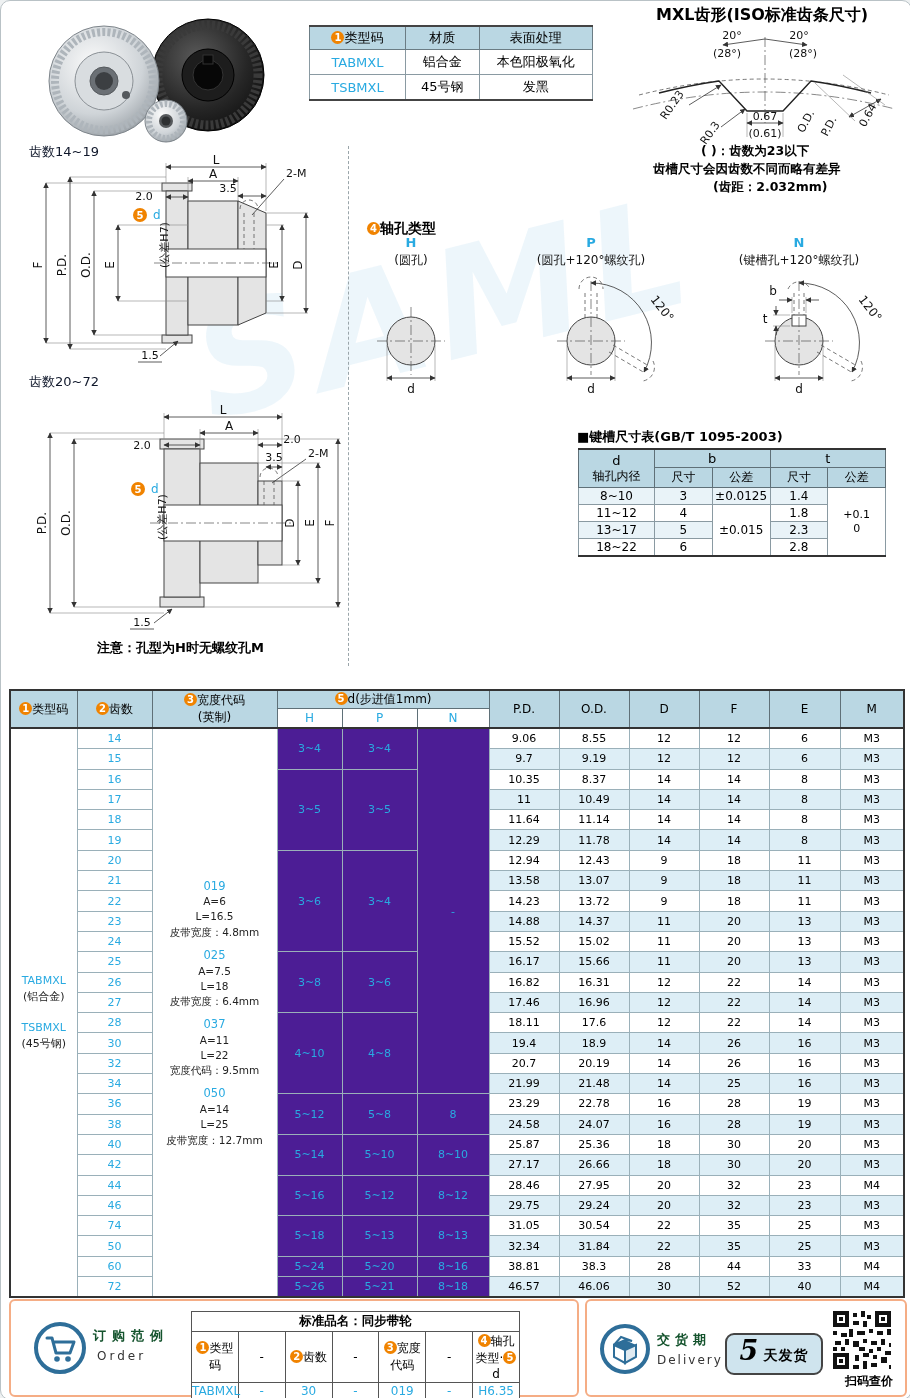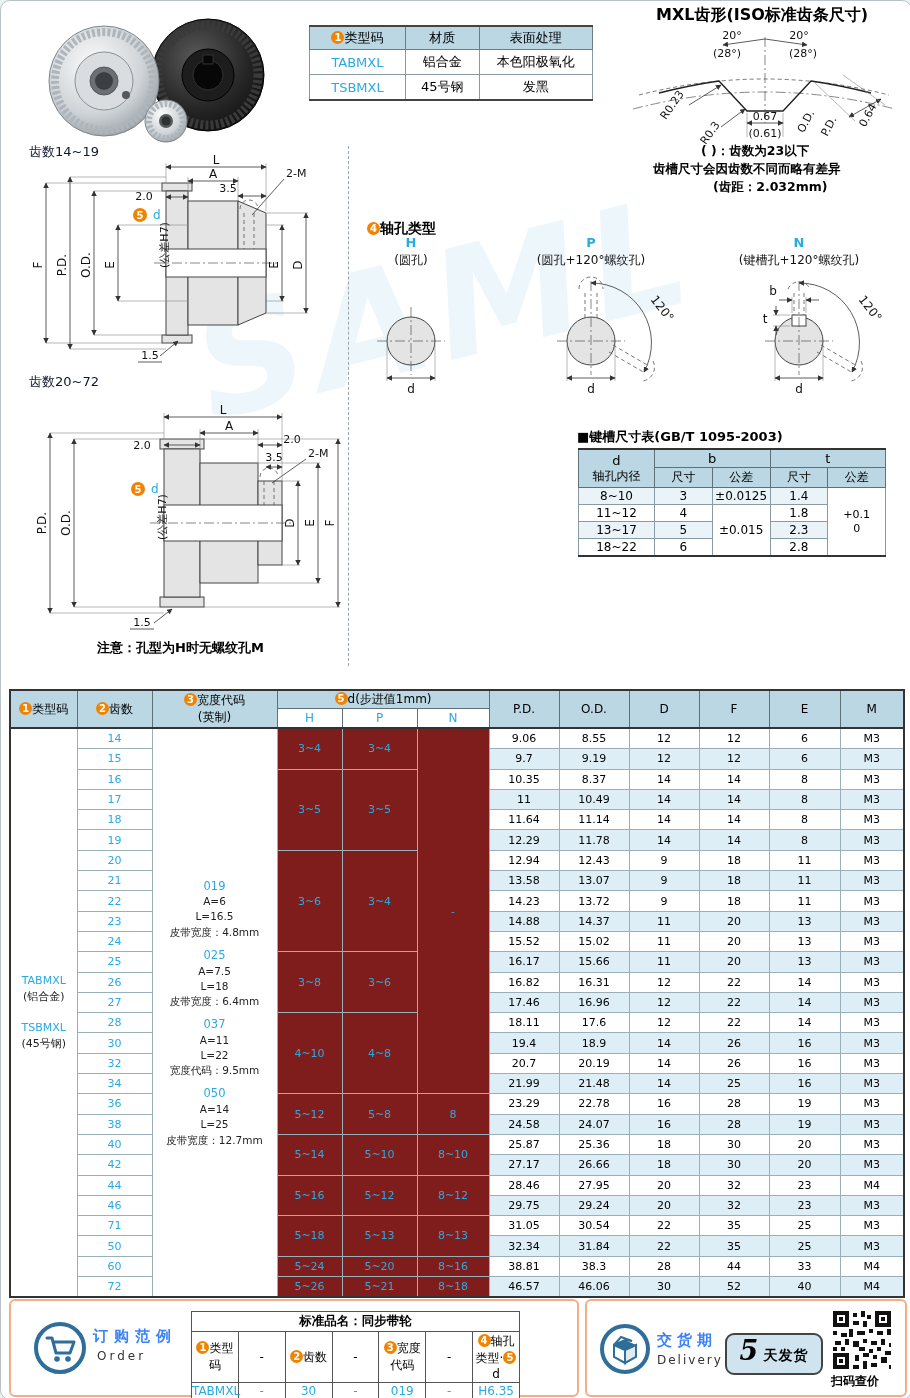--- a/index.html
+++ b/index.html
@@ -22,30 +22,30 @@
   #keyTable .shade{background:#e9f3f8;}
   #keyTable{border-top:2px solid #333;border-bottom:2px solid #333;}
   
   #mainTable{position:absolute;left:8px;top:688px;width:894px;table-layout:fixed;border-collapse:collapse;font-size:11px;border:2px solid #333;z-index:2;}
   #mainTable th{background:#bad7e3;font-weight:normal;border:1px solid #5f7078;font-size:12px;padding:0;}
   #mainTable th.sub{background:#fff;color:#29aae1;height:18px;}
   #mainTable thead{border-bottom:2px solid #333;}
   #mainTable td{border:1px solid #9ab0b9;text-align:center;height:19.3px;padding:0;background:#fff;line-height:1;}
   #mainTable td.alt{background:#ddeef6;}
   #mainTable td.teeth{color:#29aae1;}
-  #mainTable td.hpn{color:#29aae1;background:#7f1d1d;}
+  #mainTable td.hpn{color:#29aae1;background:#4c1d95;}
   #mainTable td.bigcell{background:#fff;vertical-align:middle;}
   .wblock{margin:7px 0;line-height:1.45;font-size:10.5px;color:#222;}
   .wblock .code{color:#29aae1;font-size:11.5px;}
   .typelines{line-height:1.5;font-size:11px;color:#222;}
   
   .obox{position:absolute;border:2px solid #f5ad85;border-radius:6px;background:#fff;}
   #orderTable{border-collapse:collapse;font-size:12px;table-layout:fixed;}
   #orderTable td{border:1px solid #555;text-align:center;padding:1px 0;background:#fff;}
-  .spacedzh{font-size:15px;font-weight:bold;letter-spacing:6px;color:#3b82f6;text-align:right;}
+  .spacedzh{font-size:13px;font-weight:bold;letter-spacing:6px;color:#14532d;text-align:right;}
   .spaceden{font-size:12px;letter-spacing:3px;color:#333;}
   .note-small{font-size:11px;color:#222;}
   .dimtitle{font-size:13px;color:#0f172a;}
   svg text{font-family:"DejaVu Sans","Liberation Sans",sans-serif;}
   .dt{font-size:11px;fill:#111;}
   .dtb{font-size:12px;fill:#111;}
   .shape{fill:#e4e4e4;stroke:#444;stroke-width:1;}
   .whiteface{fill:#fff;stroke:#444;stroke-width:1;}
   .dim{stroke:#333;stroke-width:0.8;fill:none;}
   .ext{stroke:#888;stroke-width:0.6;}
@@ -678,21 +678,21 @@
         <tr>
           <td class="teeth">46</td>
           <td class="alt">29.75</td>
           <td class="alt">29.24</td>
           <td class="alt">20</td>
           <td class="alt">32</td>
           <td class="alt">23</td>
           <td class="alt">M3</td>
         </tr>
         <tr>
-          <td class="teeth">71</td>
+          <td class="teeth">74</td>
           <td class="hpn" rowspan="2">5~18</td>
           <td class="hpn" rowspan="2">5~13</td>
           <td class="hpn" rowspan="2">8~13</td>
           <td>31.05</td>
           <td>30.54</td>
           <td>22</td>
           <td>35</td>
           <td>25</td>
           <td>M3</td>
         </tr>
@@ -823,16 +823,16 @@
         <rect x="24" y="46" width="4" height="6"></rect>
           <rect x="32" y="44" width="6" height="4"></rect>
           <rect x="42" y="46" width="4" height="4"></rect>
           <rect x="50" y="48" width="6" height="6"></rect>
         <rect x="22" y="56" width="6" height="4"></rect>
           <rect x="32" y="52" width="4" height="8"></rect>
           <rect x="40" y="54" width="6" height="4"></rect>
           <rect x="58" y="56" width="2" height="4"></rect>
       </g>
     </svg>
-    <div class="abs" style="left:244px;top:72px;width:62px;text-align:left;font-size:12px;font-weight:bold">扫码查价</div>
+    <div class="abs" style="left:244px;top:72px;width:62px;text-align:right;font-size:12px;font-weight:bold">扫码查价</div>
   </div>
 
 </div>
 
 </body></html>

